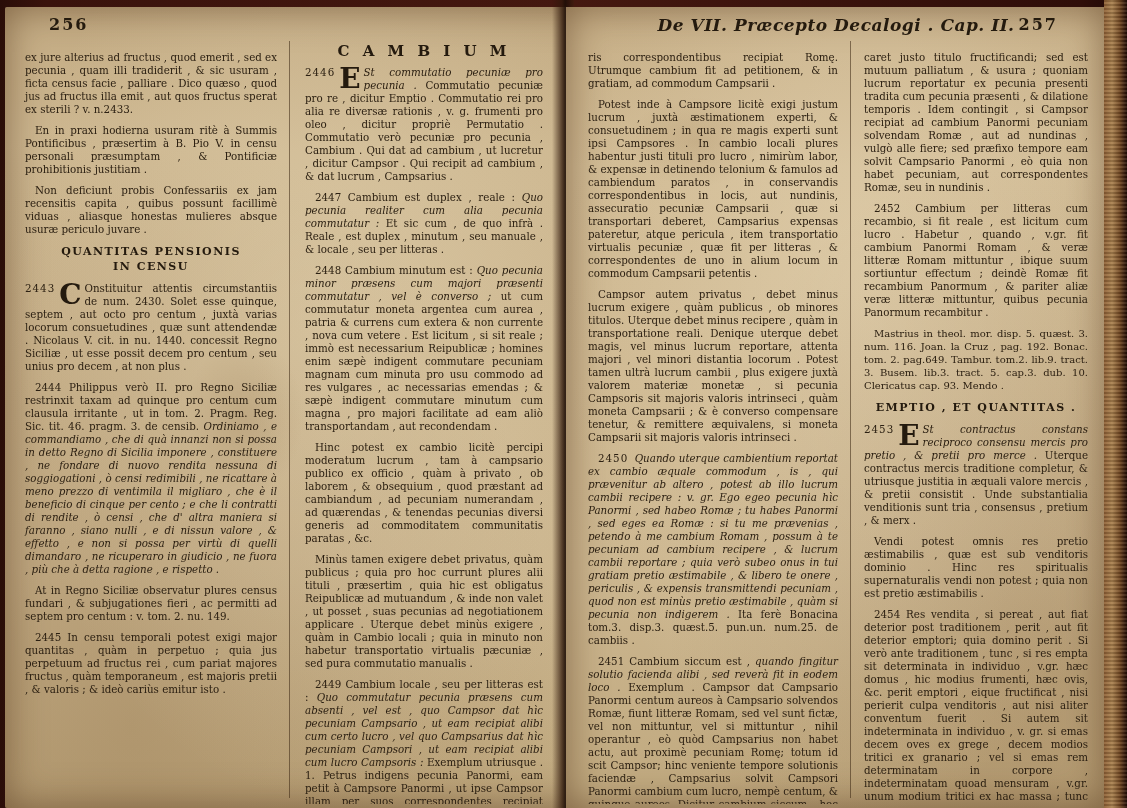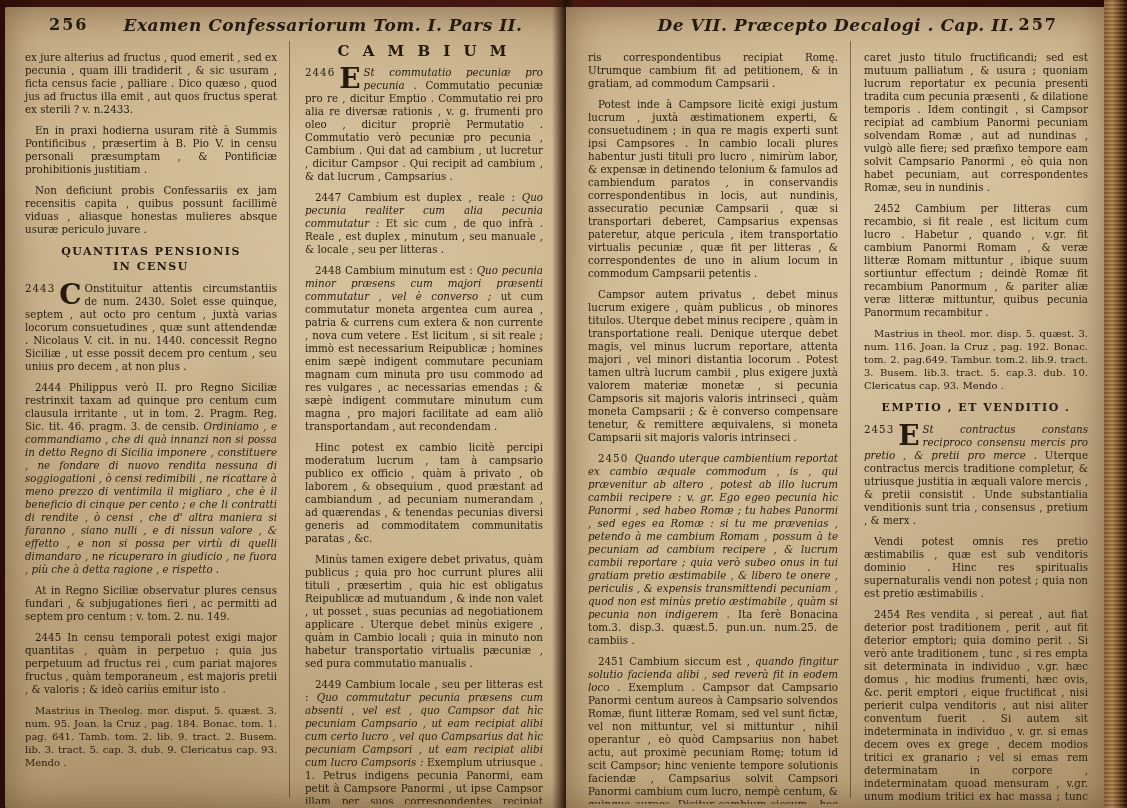--- a/index.html
+++ b/index.html
@@ -70,41 +70,39 @@
 </style>
 </head>
 <body>
 
 <div id="photo">
 
   <div class="page" id="left-page">
     <div class="stain" style="left:180px;top:330px;width:120px;height:160px;background:radial-gradient(ellipse,rgba(124,92,52,.18),rgba(0,0,0,0) 70%);"></div>
     <div class="running-head">
       <span class="rh-num" style="left:44px;">256</span>
-      <span class="rh-title">Examen Confessariorum Tom. I. Pars II.</span>
     </div>
 
     <div class="col" id="lp-col1">
       <p class="para noindent">ex jure alterius ad fructus , quod emerit , sed ex pecunia , quam illi tradiderit , &amp; sic usuram , ficta census facie , palliare . Dico quæso , quod jus ad fructus illa emit , aut quos fructus sperat ex sterili ? v. n.2433.</p>
       <p class="para">En in praxi hodierna usuram ritè à Summis Pontificibus , præsertim à B. Pio V. in censu personali præsumptam , &amp; Pontificiæ prohibitionis justitiam .</p>
       <p class="para">Non deficiunt probis Confessariis ex jam recensitis capita , quibus possunt facillimè viduas , aliasque honestas mulieres absque usuræ periculo juvare .</p>
       <p class="section-heading">
         <span>QUANTITAS PENSIONIS</span><br>
         <span>IN CENSU</span>
       </p>
       <p class="para noindent">
         <span class="dc-num">2443</span><span class="dropcap">C</span><span>Onstituitur attentis circumstantiis de num. 2430. Solet esse quinque, septem , aut octo pro centum , juxtà varias locorum consuetudines , quæ sunt attendendæ . Nicolaus V. cit. in nu. 1440. concessit Regno Siciliæ , ut esse possit decem pro centum , seu unius pro decem , at non plus .</span>
       </p>
       <p class="para">
         <span>2444 Philippus verò II. pro Regno Siciliæ restrinxit taxam ad quinque pro centum cum clausula irritante , ut in tom. 2. Pragm. Reg. Sic. tit. 46. pragm. 3. de censib.</span>
         <span class="ital">Ordiniamo , e commandiamo , che di quà innanzi non si possa in detto Regno di Sicilia imponere , constituere , ne fondare di nuovo rendita nessuna di soggiogationi , ò censi redimibili , ne ricattare à meno prezzo di ventimila il migliaro , che è il beneficio di cinque per cento ; e che li contratti di rendite , ò censi , che d' altra maniera si faranno , siano nulli , e di nissun valore , &amp; effetto , e non si possa per virtù di quelli dimandaro , ne ricuperaro in giudicio , ne fuora , più che à detta ragione , e rispetto .</span>
       </p>
       <p class="para">At in Regno Siciliæ observatur plures census fundari , &amp; subjugationes fieri , ac permitti ad septem pro centum : v. tom. 2. nu. 149.</p>
       <p class="para">2445 In censu temporali potest exigi major quantitas , quàm in perpetuo ; quia jus perpetuum ad fructus rei , cum pariat majores fructus , quàm temporaneum , est majoris pretii , &amp; valoris ; &amp; ideò cariùs emitur isto .</p>
-      <p class="para citation">Mastrius in Theolog. mor. disput. 5. quæst. 3. num. 95. Joan. la Cruz , pag. 184. Bonac. tom. 1. pag. 641. Tamb. tom. 2. lib. 9. tract. 2. Busem. lib. 3. tract. 5. cap. 3. dub. 9. Clericatus cap. 93. Mendo .</p>
     </div>
 
     <div class="col-rule" style="left:284px;"></div>
 
     <div class="col" id="lp-col2">
       <p class="chap-heading">C A M B I U M</p>
       <p class="para noindent">
         <span class="dc-num">2446</span><span class="dropcap">E</span><span class="ital">St commutatio pecuniæ pro pecunia .</span>
         <span>Commutatio pecuniæ pro re , dicitur Emptio . Commutatio rei pro alia re diversæ rationis , v. g. frumenti pro oleo , dicitur propriè Permutatio . Commutatio verò pecuniæ pro pecunia , Cambium . Qui dat ad cambium , ut lucretur , dicitur Campsor . Qui recipit ad cambium , &amp; dat lucrum , Campsarius .</span>
       </p>
@@ -154,21 +152,21 @@
       </p>
       <p class="signature">Examen Ecclesiast.</p>
     </div>
 
     <div class="col-rule" style="left:284px;"></div>
 
     <div class="col" id="rp-col2">
       <p class="para noindent">caret justo titulo fructificandi; sed est mutuum palliatum , &amp; usura ; quoniam lucrum reportatur ex pecunia presenti tradita cum pecunia præsenti , &amp; dilatione temporis . Idem contingit , si Campsor recipiat ad cambium Panormi pecuniam solvendam Romæ , aut ad nundinas , vulgò alle fiere; sed præfixo tempore eam solvit Campsario Panormi , eò quia non habet pecuniam, aut correspondentes Romæ, seu in nundinis .</p>
       <p class="para">2452 Cambium per litteras cum recambio, si fit reale , est licitum cum lucro . Habetur , quando , v.gr. fit cambium Panormi Romam , &amp; veræ litteræ Romam mittuntur , ibique suum sortiuntur effectum ; deindè Romæ fit recambium Panormum , &amp; pariter aliæ veræ litteræ mittuntur, quibus pecunia Panormum recambitur .</p>
       <p class="para citation">Mastrius in theol. mor. disp. 5. quæst. 3. num. 116. Joan. la Cruz , pag. 192. Bonac. tom. 2. pag.649. Tambur. tom.2. lib.9. tract. 3. Busem. lib.3. tract. 5. cap.3. dub. 10. Clericatus cap. 93. Mendo .</p>
-      <p class="section-heading">EMPTIO , ET VENDITIO .</p>
+      <p class="section-heading">EMPTIO , ET QUANTITAS .</p>
       <p class="para noindent">
         <span class="dc-num">2453</span><span class="dropcap">E</span><span class="ital">St contractus constans reciproco consensu mercis pro pretio , &amp; pretii pro merce .</span>
         <span>Uterque contractus mercis traditione completur, &amp; utriusque justitia in æquali valore mercis , &amp; pretii consistit . Unde substantialia venditionis sunt tria , consensus , pretium , &amp; merx .</span>
       </p>
       <p class="para">Vendi potest omnis res pretio æstimabilis , quæ est sub venditoris dominio . Hinc res spiritualis supernaturalis vendi non potest ; quia non est pretio æstimabilis .</p>
       <p class="para">2454 Res vendita , si pereat , aut fiat deterior post traditionem , perit , aut fit deterior emptori; quia domino perit . Si verò ante traditionem , tunc , si res empta sit determinata in individuo , v.gr. hæc domus , hic modius frumenti, hæc ovis, &amp;c. perit emptori , eique fructificat , nisi perierit culpa venditoris , aut nisi aliter conventum fuerit . Si autem sit indeterminata in individuo , v. gr. si emas decem oves ex grege , decem modios tritici ex granario ; vel si emas rem determinatam in corpore , indeterminatam quoad mensuram , v.gr. unum modium tritici ex hac massa ; tunc ante traditionem , vel mensurationem , perit venditori: ita est definitum ex jure ad dirimendas lites . Cæterùm jure gentium dominium acquiritur , statim ac habetur utriusque contrahentis consensus absolutus. Hinc in Ecclesiis , &amp; locis piis , dominium acquiritur ante traditionem .</p>
       <p class="para">2455 Si res eadem sit vendita pluribus , est ejus , cui est tradita , si pretium solverit ;</p>
 
     </div>
   </div>

